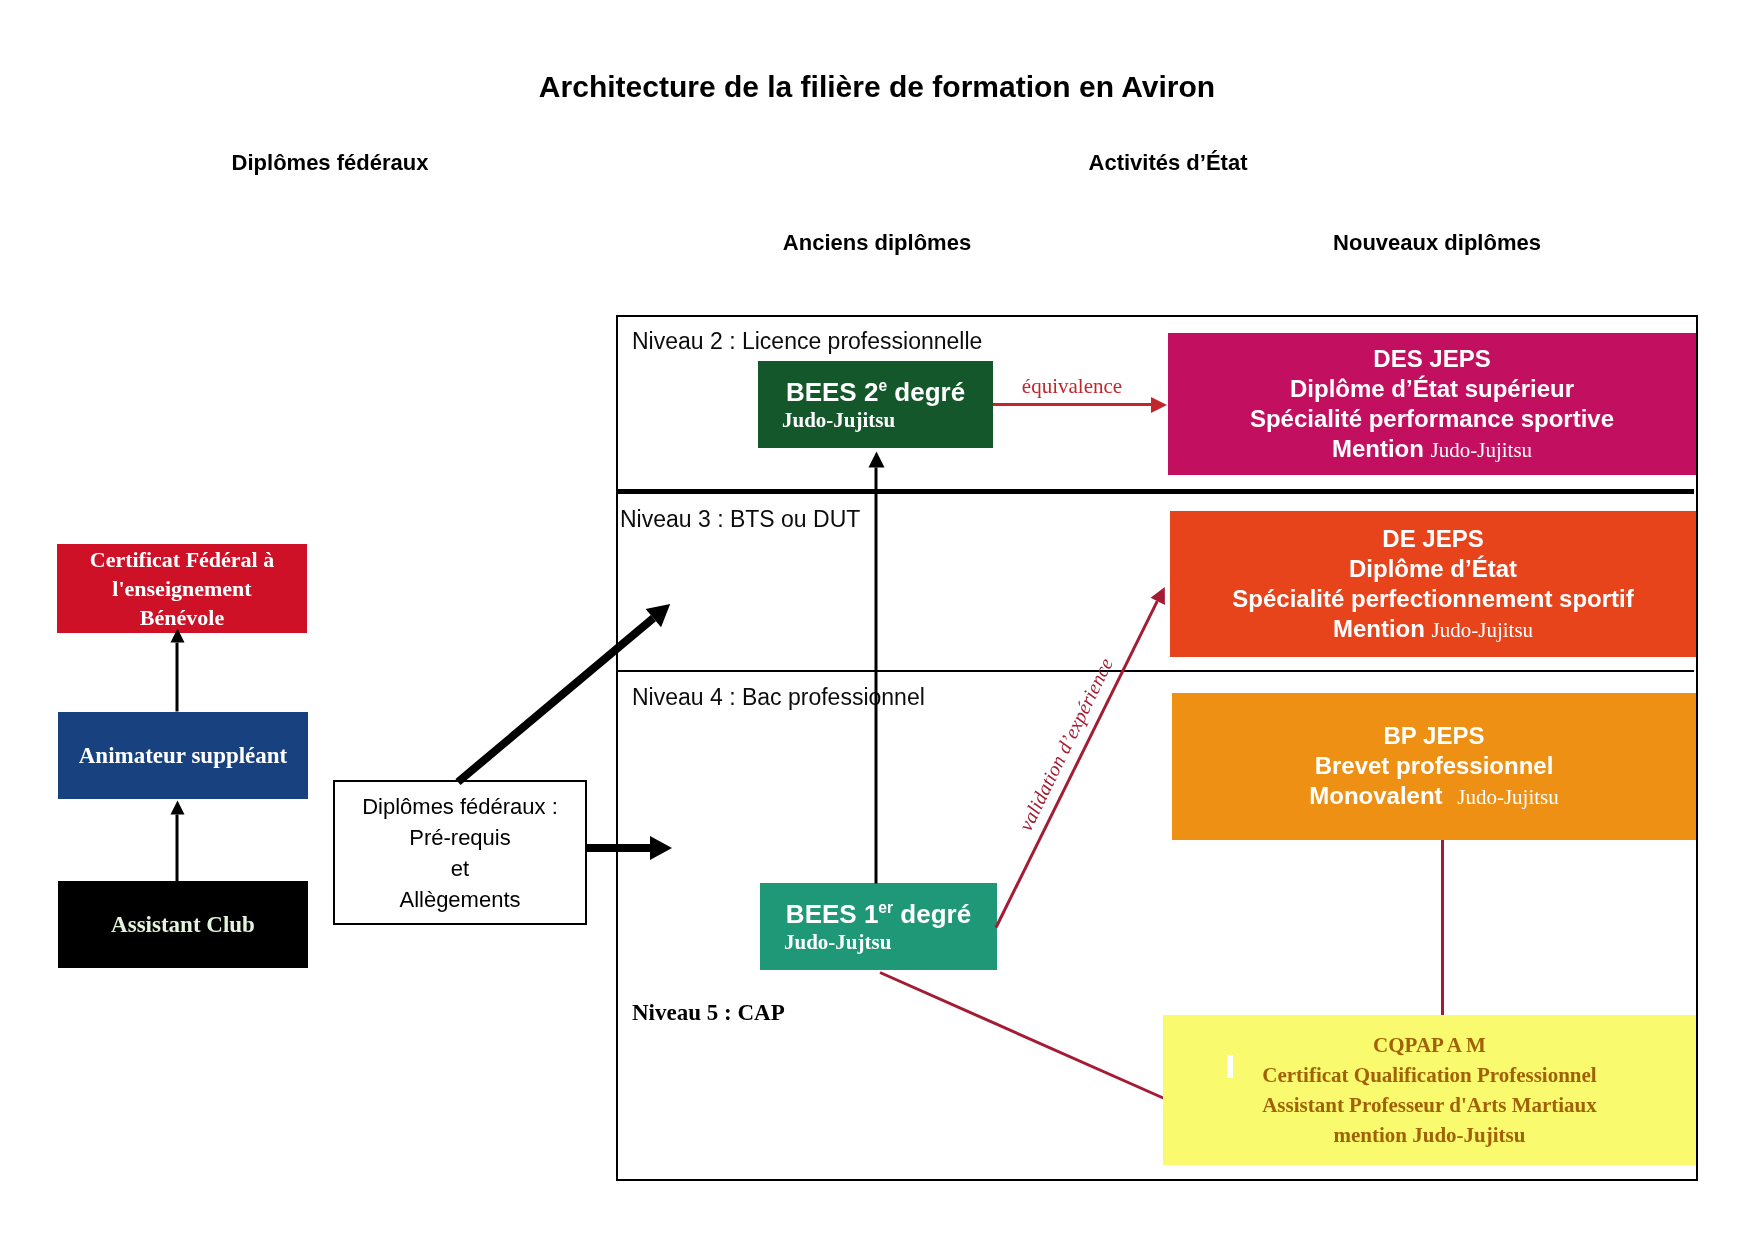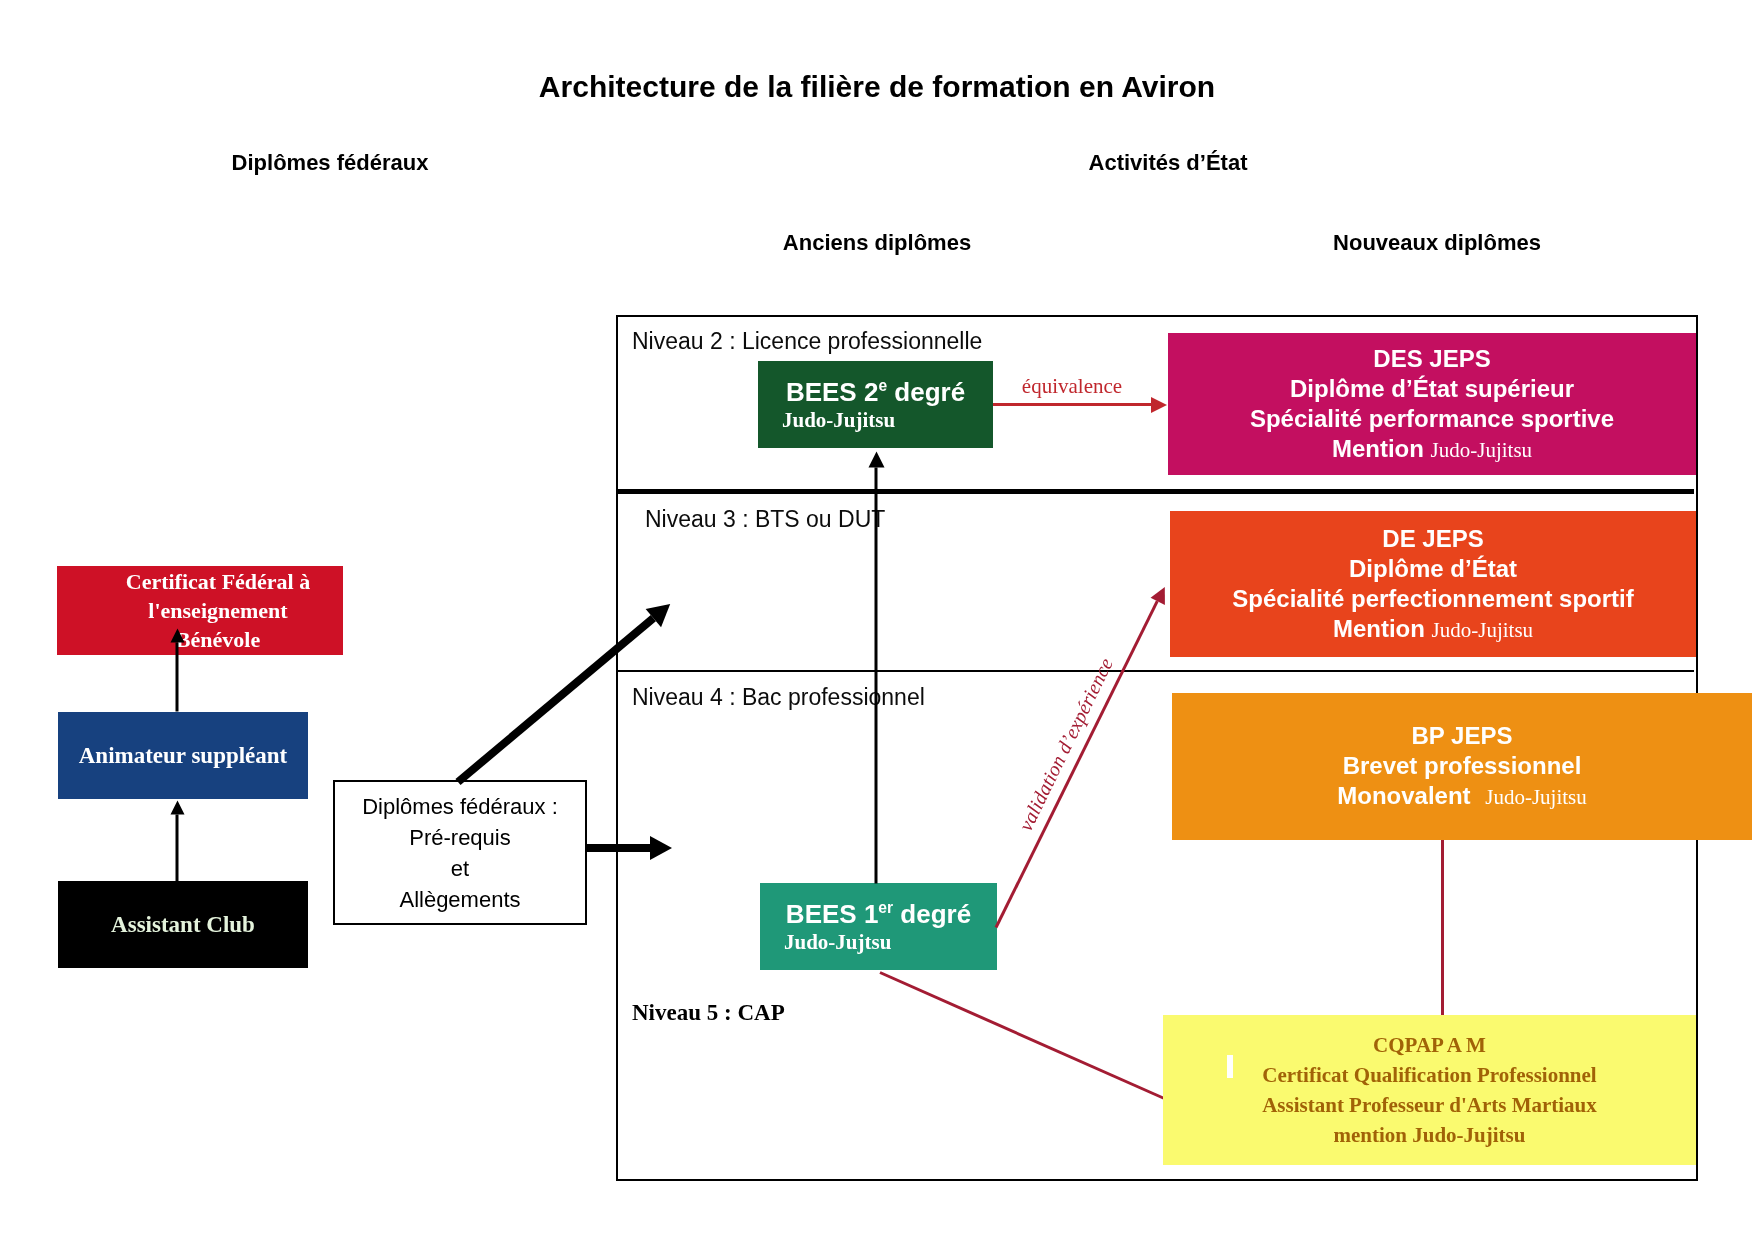--- a/index.html
+++ b/index.html
@@ -36,25 +36,25 @@
   <div class="abs hdr" style="left:180px;top:150px;width:300px;">Diplômes fédéraux</div>
   <div class="abs hdr" style="left:1018px;top:150px;width:300px;">Activités d’État</div>
   <div class="abs hdr" style="left:727px;top:230px;width:300px;">Anciens diplômes</div>
   <div class="abs hdr" style="left:1287px;top:230px;width:300px;">Nouveaux diplômes</div>
 
   <div class="abs outer" style="left:616px;top:315px;width:1078px;height:862px;"></div>
   <div class="abs sep" style="left:616px;top:489px;width:1078px;height:5px;"></div>
   <div class="abs sep" style="left:616px;top:670px;width:1078px;height:2px;"></div>
 
   <div class="abs lvl" style="left:632px;top:328px;">Niveau 2 : Licence professionnelle</div>
-  <div class="abs lvl" style="left:645px;top:506px;text-align:center;">Niveau 3 : BTS ou DUT</div>
+  <div class="abs lvl" style="left:620px;top:506px;text-align:center;">Niveau 3 : BTS ou DUT</div>
   <div class="abs lvl" style="left:632px;top:684px;">Niveau 4 : Bac professionnel</div>
   <div class="abs lvl-serif" style="left:632px;top:1000px;">Niveau 5 : CAP</div>
 
-  <div class="abs cbox serifbox" style="left: 57px; top: 566px; width: 250px; height: 89px; background-color: rgb(206, 17, 38); padding-left: 36px;">
+  <div class="abs cbox serifbox" style="left: 57px; top: 544px; width: 250px; height: 89px; background-color: rgb(206, 17, 38);">
     <div>Certificat Fédéral à</div>
     <div>l'enseignement</div>
     <div>Bénévole</div>
   </div>
 
   <div class="abs cbox serifbox" style="left: 58px; top: 712px; width: 250px; height: 87px; font-size: 23px; background-color: rgb(23, 65, 127);">
     <div>Animateur suppléant</div>
   </div>
 
   <div class="abs cbox serifbox" style="left: 58px; top: 881px; width: 250px; height: 87px; font-size: 23px; background-color: #000000; color: rgb(228, 243, 220);">
@@ -110,21 +110,21 @@
     <div><span>Mention</span> <span class="serif">Judo-Jujitsu</span></div>
   </div>
 
   <div class="abs cbox jeps" style="left: 1170px; top: 511px; width: 526px; height: 146px; background-color: rgb(232, 68, 28);">
     <div>DE JEPS</div>
     <div>Diplôme d’État</div>
     <div>Spécialité perfectionnement sportif</div>
     <div><span>Mention</span> <span class="serif">Judo-Jujitsu</span></div>
   </div>
 
-  <div class="abs cbox jeps" style="left: 1172px; top: 693px; width: 580px; height: 147px; background-color: rgb(238, 144, 19);">
+  <div class="abs cbox jeps" style="left: 1172px; top: 693px; width: 524px; height: 147px; background-color: rgb(238, 144, 19);">
     <div>BP JEPS</div>
     <div>Brevet professionnel</div>
     <div><span>Monovalent</span> <span class="serif" style="margin-left:8px;">Judo-Jujitsu</span></div>
   </div>
 
   <div class="conn" style="left:996px;top:926px;width:364px;height:3px;background:#a31c33;transform:rotate(-63.7deg);">
     <span class="head" style="right:-16px;border-top:8px solid transparent;border-bottom:8px solid transparent;border-left:16px solid #a31c33;"></span>
   </div>
   <div class="abs val" style="left:946px;top:733px;width:240px;color:#a31c33;">validation d’expérience</div>
 

